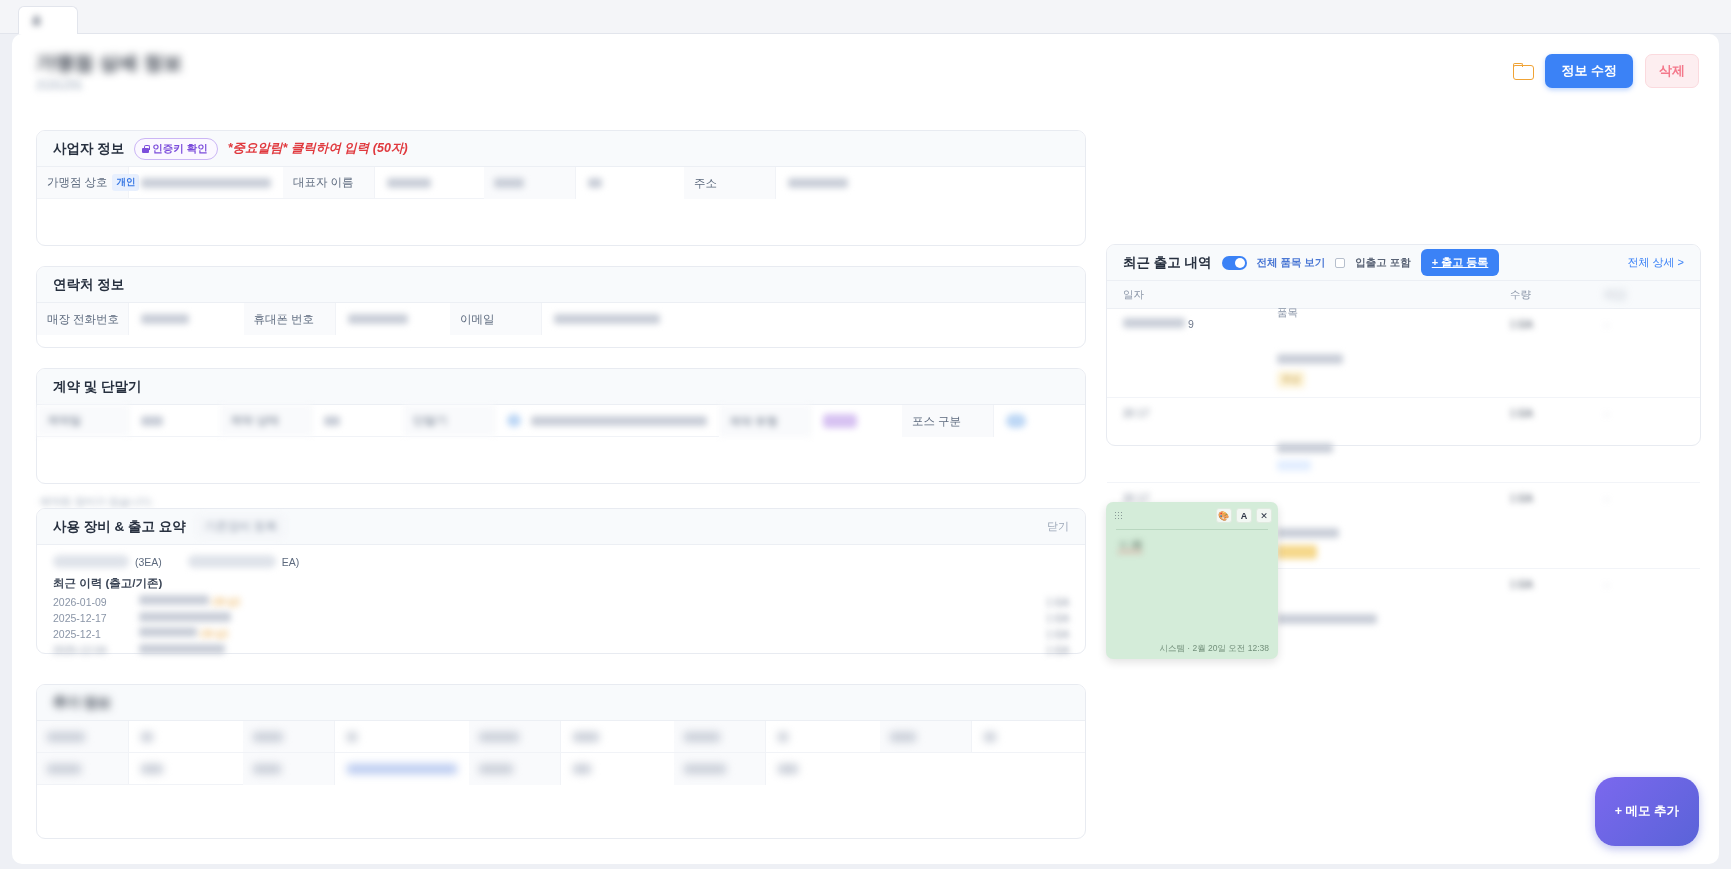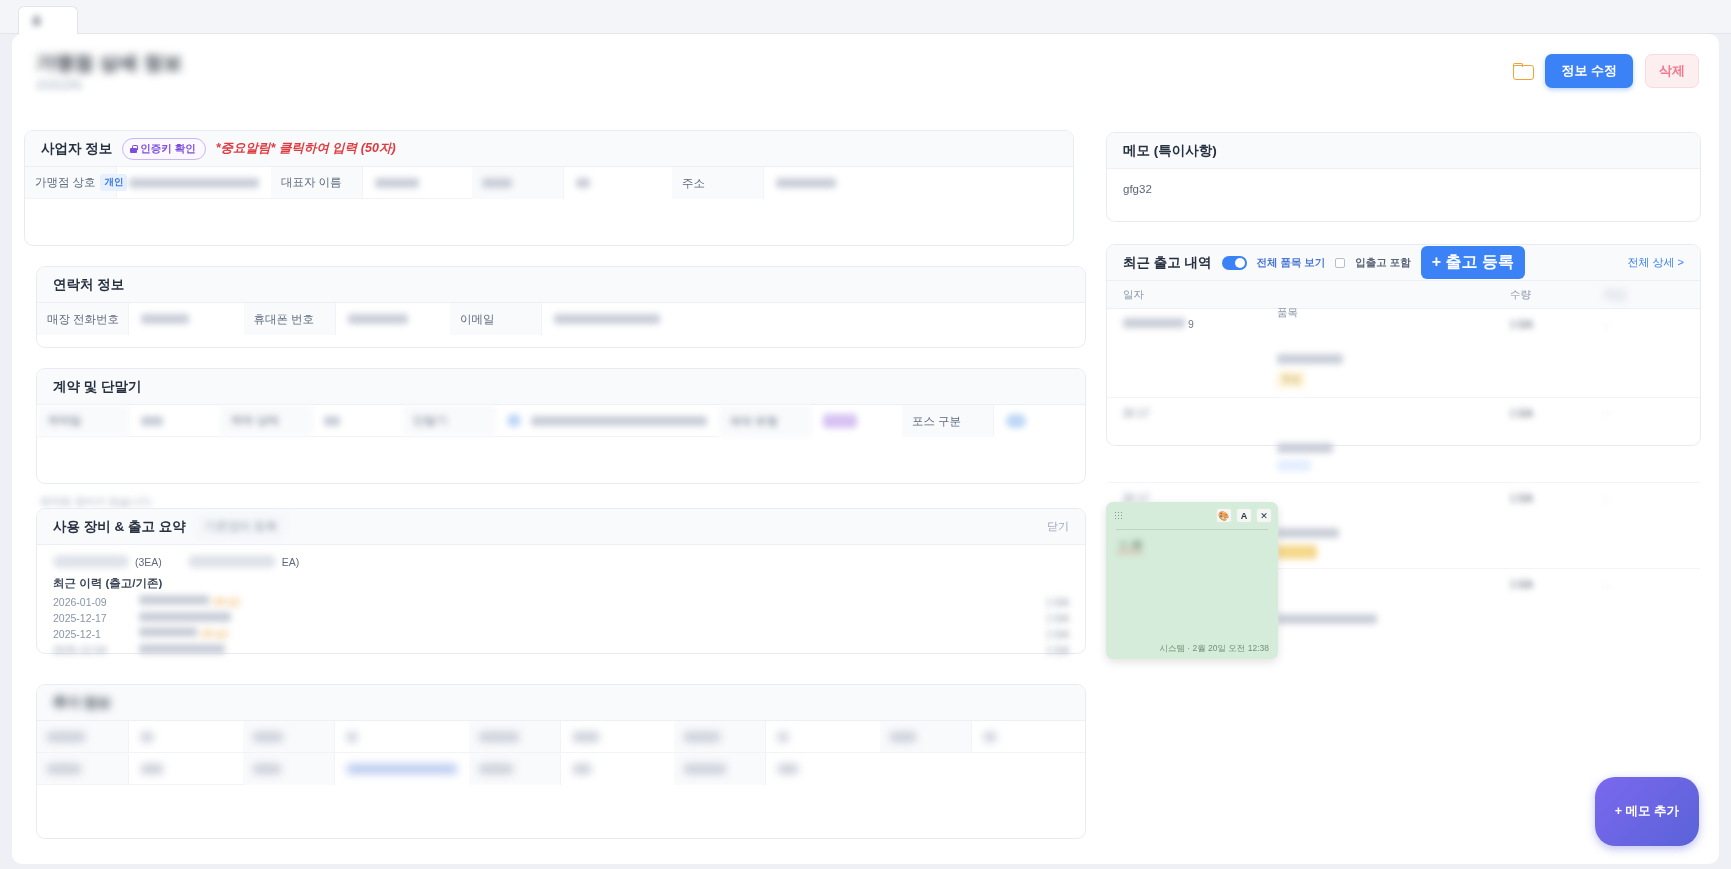--- a/index.html
+++ b/index.html
@@ -131,21 +131,21 @@
   #ship-card { left:1094px; top:210px; width:595px; height:202px; }
   .toggle {
     width:25px; height:14px; border-radius:8px; background:#3b82f6; position:relative; cursor:pointer;
   }
   .toggle:after { content:""; position:absolute; right:2px; top:2px; width:10px; height:10px; border-radius:50%; background:#fff; }
   .tgl-label { font-size:10.5px; font-weight:bold; color:#4a77d4; white-space:nowrap; }
   .cbox { width:10px; height:10px; border:1.3px solid #b6bfcd; border-radius:2px; background:#fff; cursor:pointer; }
   .cb-label { font-size:10.5px; font-weight:bold; color:#5a6476; white-space:nowrap; }
   #btn-ship {
     background:#3b82f6; color:#fff; border:none; border-radius:6px;
-    font-size:16px; font-weight:bold; padding:6px 11px; cursor:pointer; white-space:nowrap;
+    font-size:11px; font-weight:bold; padding:6px 11px; cursor:pointer; white-space:nowrap;text-decoration:underline;
   }
   #all-detail { margin-left:auto; font-size:11px; font-weight:normal; color:#3b82f6; cursor:pointer; white-space:nowrap; }
 
   .sh-head { display:flex; height:28px; align-items:center; background:#f8fafc; border-bottom:1px solid #eceff4; }
   .sh-row { display:flex; align-items:flex-start; border-bottom:1px solid #f2f4f8; padding:9px 0; min-height:45px; }
   .c-date { width:170px; flex:none; padding-left:16px; font-size:10.5px; color:#6e798c; }
   .c-item { flex:1; font-size:10.5px; color:#6e798c;margin-top:36px; }
   .c-qty  { width:95px; flex:none; font-size:10.5px; color:#3b4556; }
   .c-last { width:95px; flex:none; font-size:10.5px; color:#9aa5b6; }
   .sh-head .c-date,.sh-head .c-item,.sh-head .c-qty,.sh-head .c-last { font-size:10.5px; color:#8a95a7; }
@@ -195,21 +195,21 @@
 
   <div id="hdr-title" class="blur">가맹점 상세 정보</div>
   <div id="hdr-sub" class="blur-s">2131231</div>
 
   <div id="hdr-actions">
     <span class="folder-ic"></span>
     <button id="btn-edit">정보 수정</button>
     <button id="btn-del">삭제</button>
   </div>
 
-  <div class="card" style="left:12px; top:96px; width:1050px; height:116px;">
+  <div class="card" style="left:24px; top:96px; width:1050px; height:116px;">
     <div class="card-head">
       <span class="card-title">사업자 정보</span>
       <span class="badge-cert">
         <span class="lock-ic"></span>
         <span>인증키 확인</span>
       </span>
       <span class="notice-red">*중요알림* 클릭하여 입력 (50자)</span>
     </div>
 
     <div class="fgrid">
@@ -430,26 +430,20 @@
         <div class="flabel">
             <span class="ghost blur" style="width:42px;"></span>
           </div>
         <div class="fval">
             <span class="ghost blur" style="width:20px;"></span>
           </div>
       </div>
     </div>
   </div>
 
-  <div class="card" id="memo-card">
-    <div class="card-head">
-      <span class="card-title">메모 (특이사항)</span>
-    </div>
-    <div id="memo-body">gfg32</div>
-  </div>
 
   <div class="card" id="ship-card">
     <div class="card-head">
       <span class="card-title">최근 출고 내역</span>
       <span class="toggle"></span>
       <span class="tgl-label">전체 품목 보기</span>
       <span class="cbox"></span>
       <span class="cb-label">입출고 포함</span>
       <button id="btn-ship">+ 출고 등록</button>
       <span id="all-detail">전체 상세 &gt;</span>

